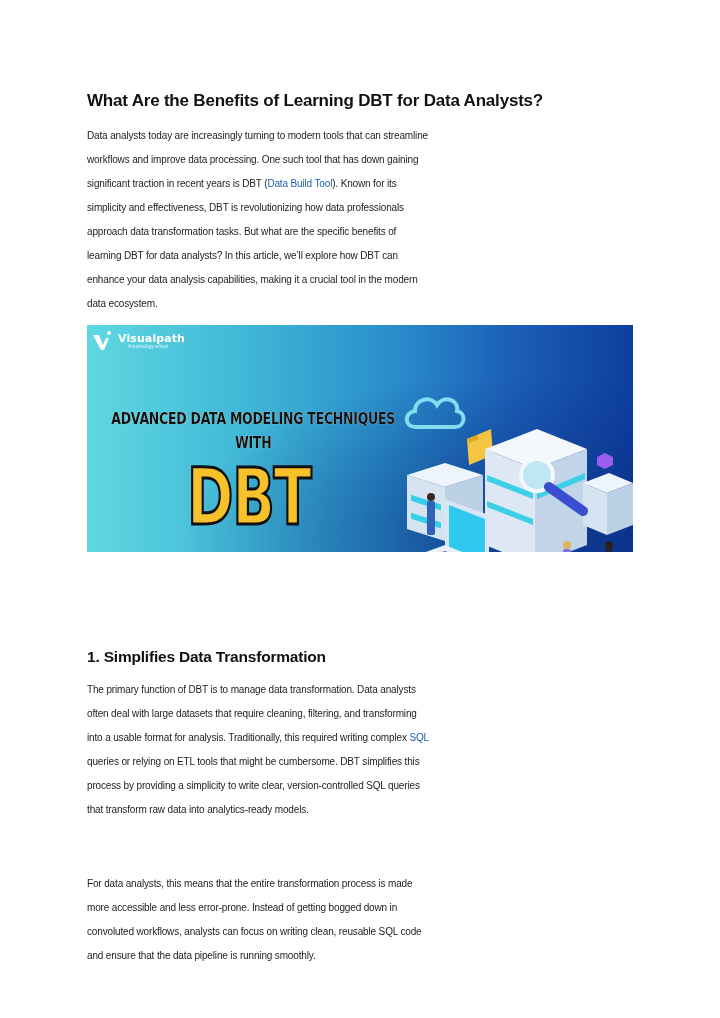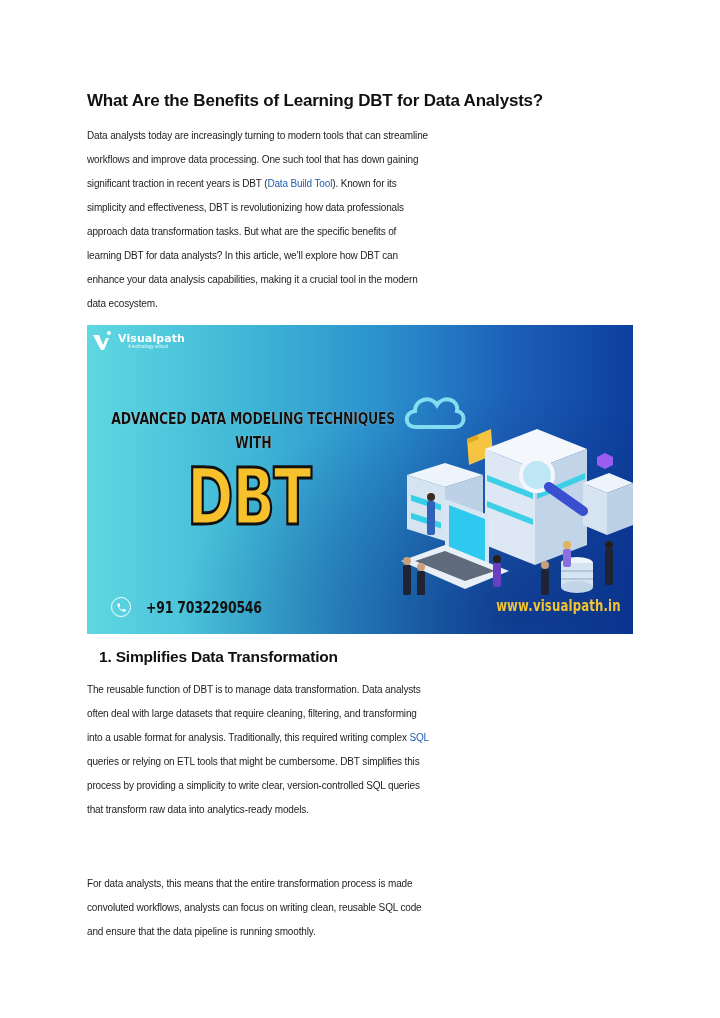--- a/index.html
+++ b/index.html
@@ -4,26 +4,26 @@
 <style>
   * { box-sizing: border-box; margin: 0; padding: 0; }
   html, body { width: 720px; height: 1018px; background: #ffffff; overflow: hidden; }
   body { font-family: "Liberation Sans", "DejaVu Sans", sans-serif; color: #1a1a1a; position: relative; }
   .page { position: absolute; left: 87px; top: 0; width: 548px; }
   .h1 { position: absolute; top: 88px; left: 0; font-size: 17px; line-height: 26px; color: #111; letter-spacing: -0.2px; white-space: nowrap; }
   .p { position: absolute; left: 0; width: 548px; font-size: 10px; line-height: 24px; color: #1d1d1d; letter-spacing: -0.15px; }
   .p .ln { display: block; white-space: nowrap; }
   .link { color: #1f5fb0; text-underline-offset: 2px; cursor: pointer; }
   .intro { top: 124px; }
-  .h2 { position: absolute; top: 646px; left: 12px; font-size: 15.5px; line-height: 22px; color: #111; letter-spacing: -0.2px; white-space: nowrap; }
+  .h2 { position: absolute; top: 646px; left: 0; font-size: 15.5px; line-height: 22px; color: #111; letter-spacing: -0.2px; white-space: nowrap; }
   .s1p1 { top: 678px; }
   .s1p2 { top: 872px; }
 
   
-  .banner { position: absolute; top: 325px; left: 0; width: 546px; height: 309px; overflow: hidden;
+  .banner { position: absolute; top: 325px; left: 0; width: 546px; height: 227px; overflow: hidden;
     background: linear-gradient(90deg, #5fd8e2 0%, #3fb6d6 30%, #2a8fcc 55%, #1c5fb8 78%, #0d3f9e 100%); padding-left: 16px; }
   .banner-shade { position: absolute; inset: 0; background: radial-gradient(ellipse at 78% 95%, rgba(5,30,110,0.55) 0%, rgba(5,30,110,0) 55%); }
   .logo { position: absolute; left: 4px; top: 4px; display: flex; align-items: center; gap: 3px; }
   .logo-mark { width: 24px; height: 24px; position: relative; }
   .logo-text { display: flex; flex-direction: column; line-height: 1; }
   .logo-name { font-family: "DejaVu Sans", sans-serif; font-weight: bold; font-size: 11px; color: #fff; letter-spacing: 0.1px; }
   .logo-sub { font-size: 4.5px; color: #e6fbff; margin-left: 10px; margin-top: 1px; }
   .headline { position: absolute; left: 16px; top: 82px; width: 300px; text-align: center;
     font-family: "DejaVu Sans", sans-serif; font-weight: bold; font-size: 16px; line-height: 24px;
     color: #111; transform: scaleX(0.78); transform-origin: left top; width: 385px; letter-spacing: -0.3px;
@@ -160,27 +160,28 @@
       </span>
       <span class="phone-num">+91 7032290546</span>
     </div>
 
     <div class="web">www.visualpath.in</div>
   </div>
 
   <h2 class="h2">1. Simplifies Data Transformation</h2>
 
   <div class="p s1p1">
-    <span class="ln"><span>The reusable function of DBT is to manage data transformation. Data analysts</span></span>
+    <span class="ln"><span>The primary function of DBT is to manage data transformation. Data analysts</span></span>
     <span class="ln"><span>often deal with large datasets that require cleaning, filtering, and transforming</span></span>
     <span class="ln"><span>into a usable format for analysis. Traditionally, this required writing complex </span><a class="link">SQL</a></span>
     <span class="ln"><span>queries or relying on ETL tools that might be cumbersome. DBT simplifies this</span></span>
     <span class="ln"><span>process by providing a simplicity to write clear, version-controlled SQL queries</span></span>
     <span class="ln"><span>that transform raw data into analytics-ready models.</span></span>
   </div>
 
   <div class="p s1p2">
     <span class="ln"><span>For data analysts, this means that the entire transformation process is made</span></span>
+    <span class="ln"><span>more accessible and less error-prone. Instead of getting bogged down in</span></span>
     <span class="ln"><span>convoluted workflows, analysts can focus on writing clean, reusable SQL code</span></span>
     <span class="ln"><span>and ensure that the data pipeline is running smoothly.</span></span>
   </div>
 
 </div>
 
 </body></html>

